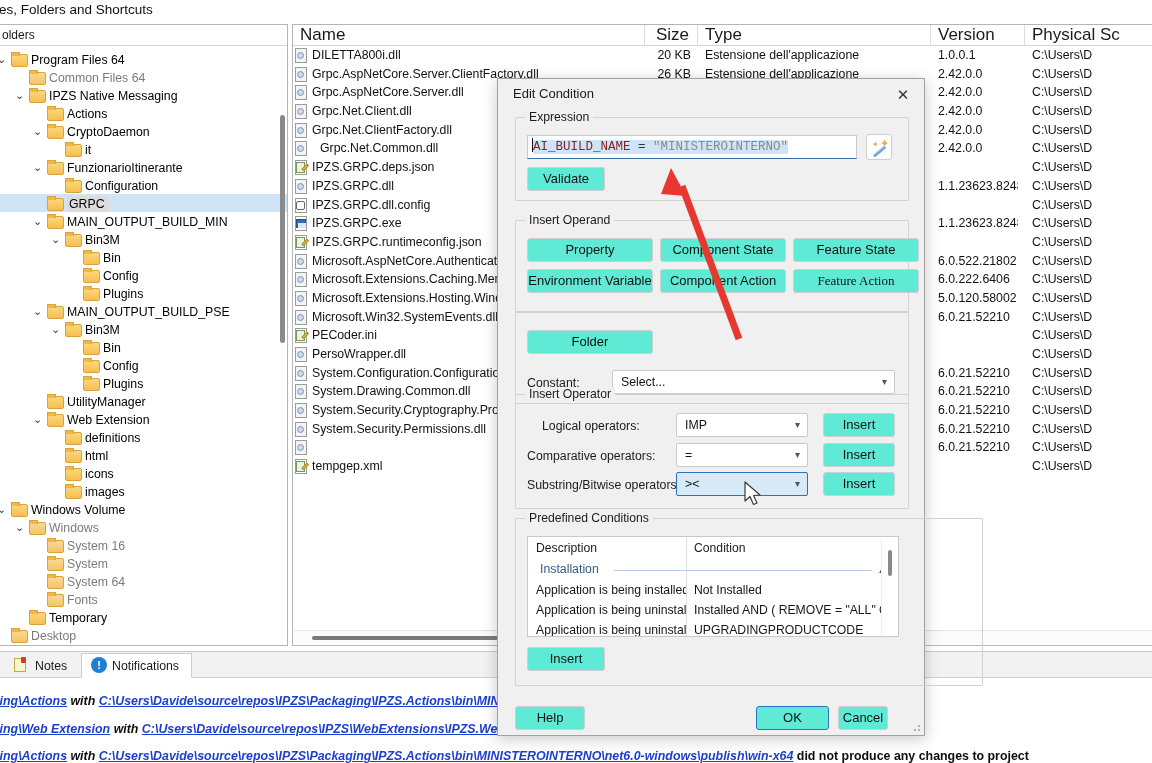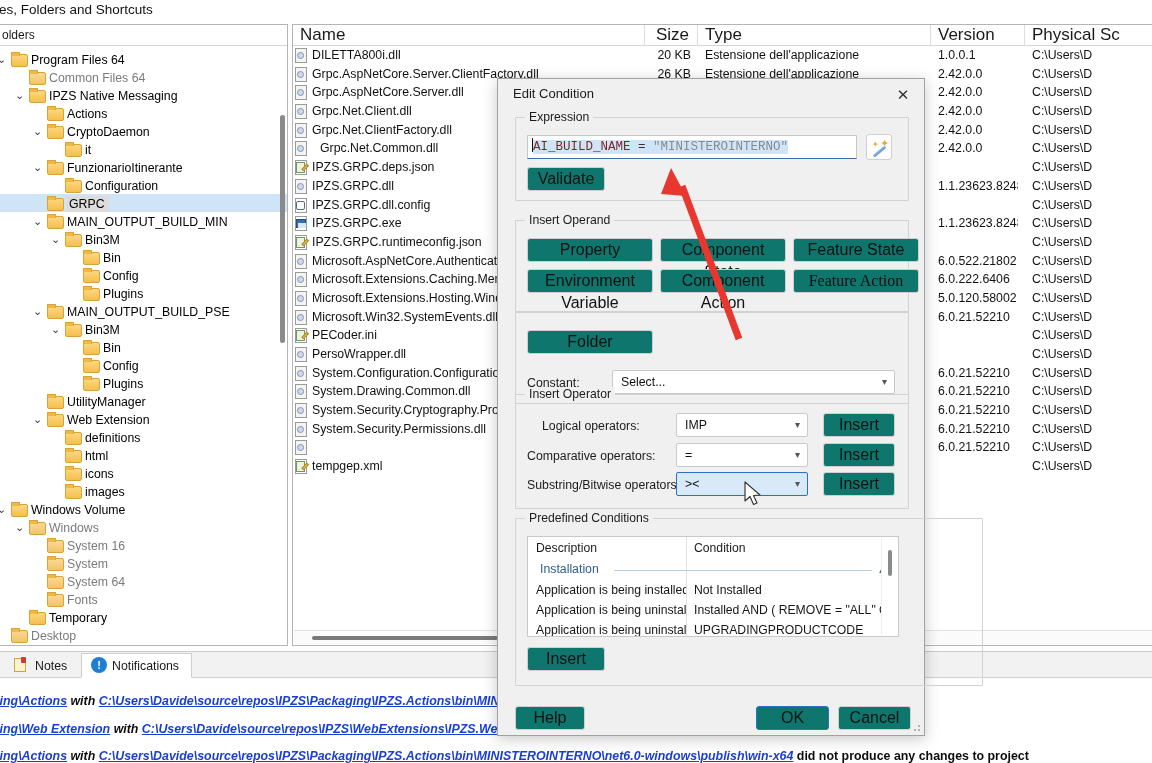--- a/index.html
+++ b/index.html
@@ -207,22 +207,22 @@
   }
   .group {
     position: absolute; border: 1px solid #d2d2d2; border-radius: 1px;
   }
   .group > .gtitle {
     position: absolute; left: 9px; top: -8px;
     background: #f0f0f0; padding: 0 4px;
     font-size: 12.2px; color: #1b1b1b;
   }
   .btn {
-    position: absolute; background: #0f766e; border: 1px solid #cfcfcf;
-    border-radius: 3px; font-size: 16px; color: #111;
+    position: absolute; background: #5eead4; border: 1px solid #cfcfcf;
+    border-radius: 3px; font-size: 13px; color: #111;
     text-align: center; line-height: 22px; height: 24px;
   }
   .btn.def { border: 1.6px solid #2a72c4; }
   .txtbox {
     position: absolute; background: #fff; border: 1px solid #c9c9c9;
     border-bottom: 1.6px solid #3a6ea5;
     font-family: "Liberation Mono", monospace; font-size: 12.5px;
     line-height: 22px; overflow: hidden; white-space: nowrap;
   }
   .txtbox .caret {
@@ -762,21 +762,21 @@
         <div class="lv-scroll">
           <div class="thumb"></div>
         </div>
       </div>
 
       <div class="btn" style="left:11px; top:128px; width:78px;">Insert</div>
     </div>
 
     <div class="btn" style="left:17px;  top:627px; width:70px;">Help</div>
     <div class="btn def" style="left:258px; top:627px; width:73px;">OK</div>
-    <div class="btn" style="left:340px; top:627px; width:73px;">Cancel</div>
+    <div class="btn" style="left:340px; top:627px; width:50px;">Cancel</div>
 
     <div class="grip">
       <i style="left:8px;top:8px;"></i>
         <i style="left:4px;top:8px;"></i>
         <i style="left:8px;top:4px;"></i>
     </div>
   </div>
 
   <svg class="arrow" width="1152" height="763">
     <g id="arrow-g">

